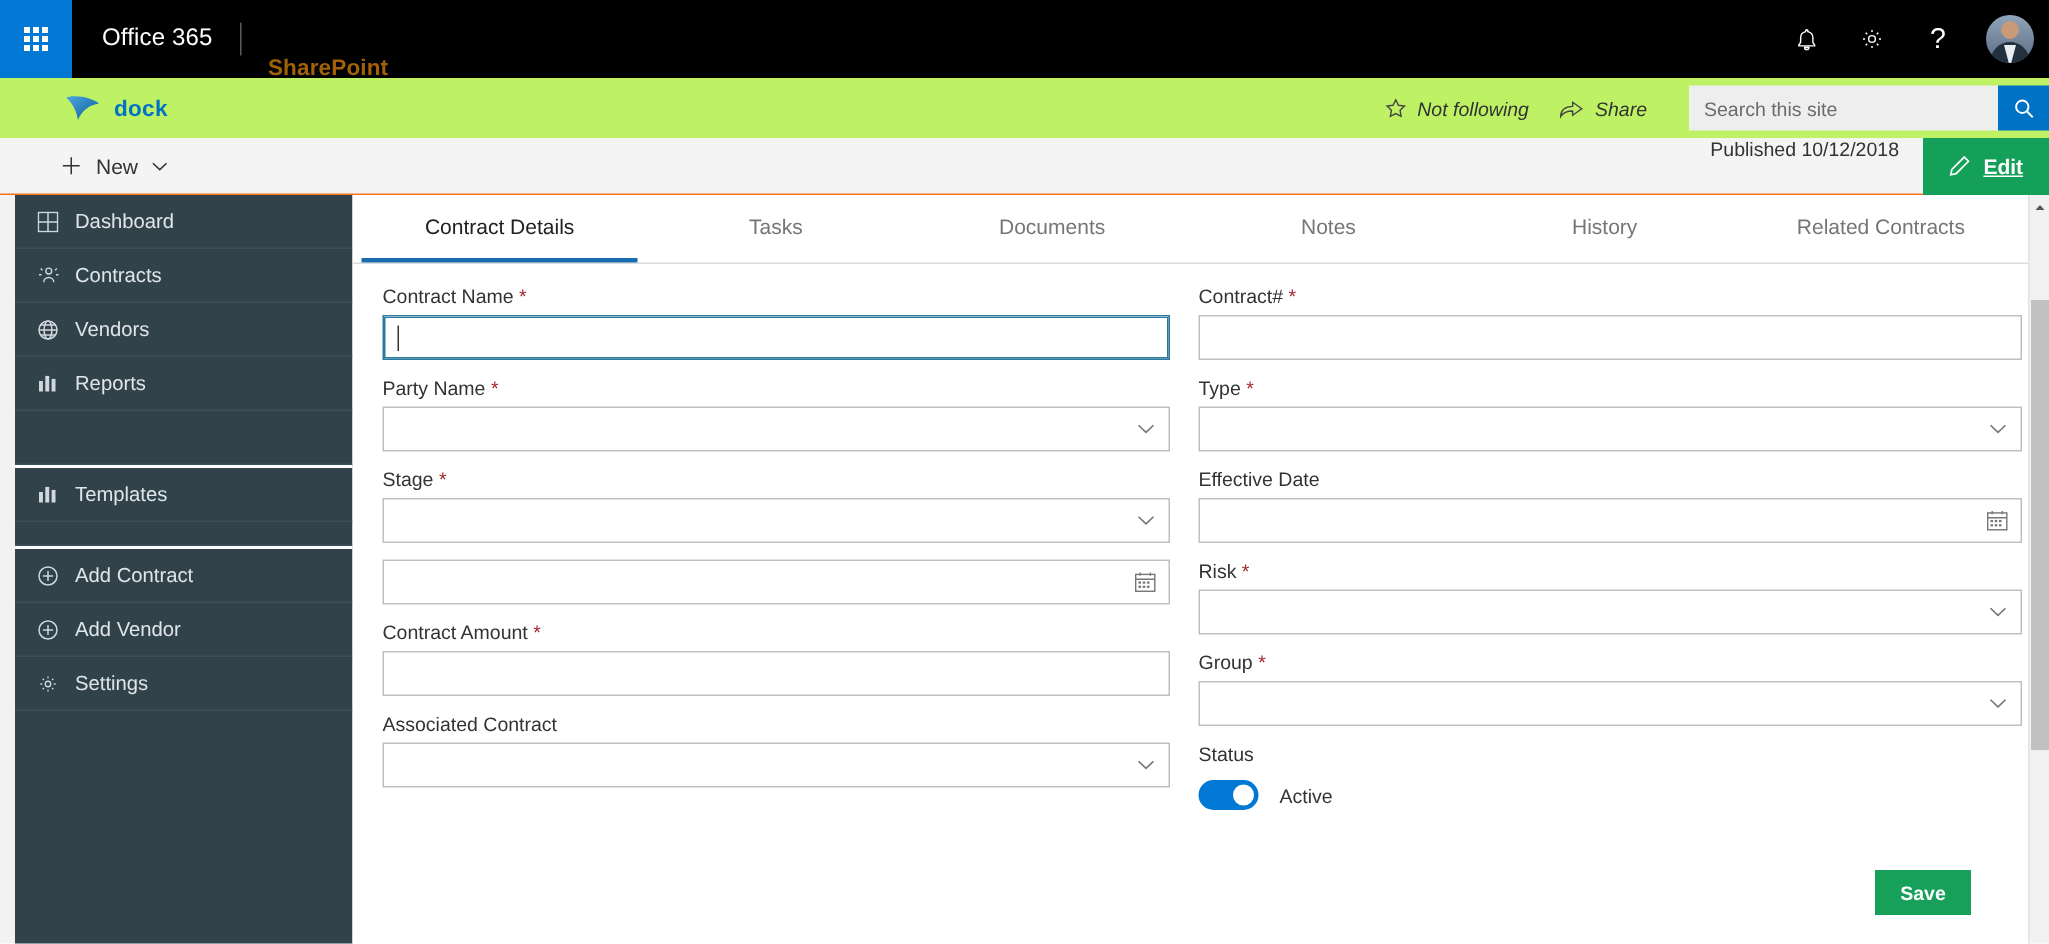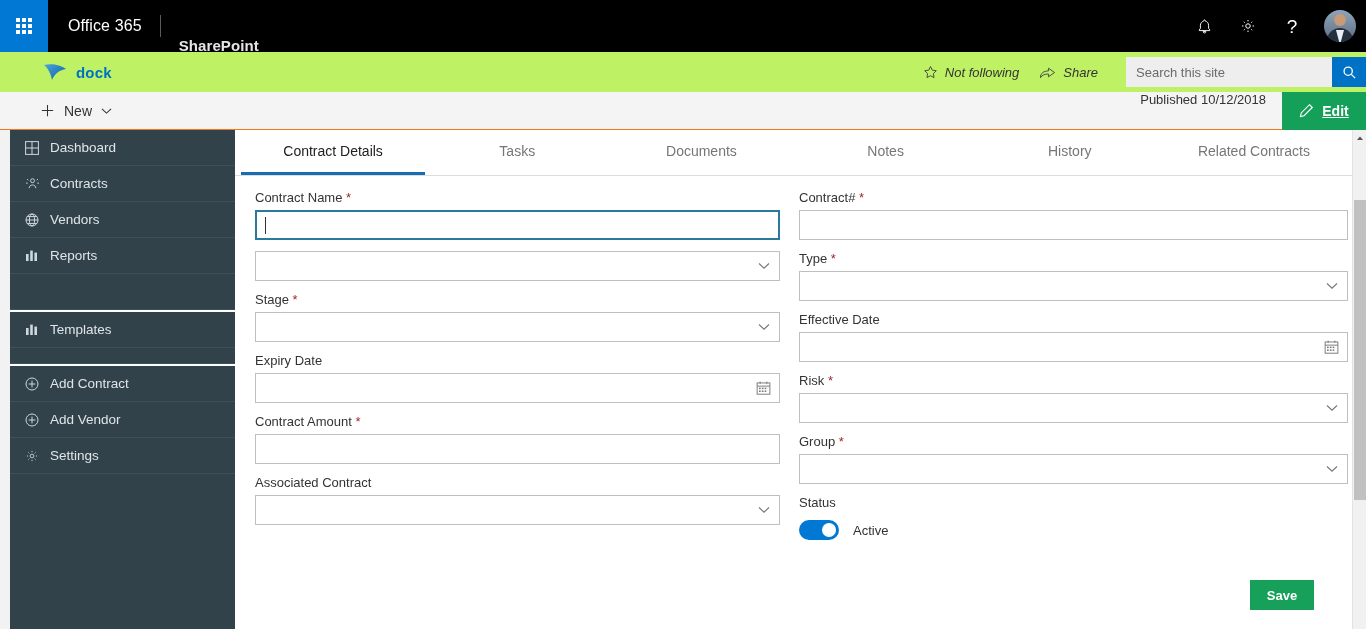--- a/index.html
+++ b/index.html
@@ -29,21 +29,21 @@
     grid-template-rows: repeat(3, 4px);
     gap: 2px;
   }
   .waffle-grid i { background: #ffffff; display: block; width: 4px; height: 4px; }
   .suite-brand {
     color: #ffffff; font-size: 16px; padding: 0 18px 0 20px;
     letter-spacing: .1px; cursor: pointer;
   }
   .suite-div { width: 1px; height: 22px; background: #5a5a5a; }
   .suite-app {
-    color: #e5e5e5; font-size: 15px; font-weight: bold;
+    color: #a16207; font-size: 15px; font-weight: bold;
     padding: 0 18px; cursor: pointer; letter-spacing: .1px; margin-top: 38px;
   }
   .suite-right {
     margin-left: auto; display: flex; align-items: center; height: 52px;
   }
   .suite-icon {
     width: 44px; height: 52px;
     display: flex; align-items: center; justify-content: center;
     color: #ffffff; cursor: pointer;
   }
@@ -484,20 +484,23 @@
             <label class="flabel">
               <span>Contract Name</span><span class="req"> *</span>
             </label>
             <div class="ctrl focused">
               <input type="text" value="" style="">
               <span class="caretblink"></span>
             </div>
           </div>
 
           <div class="field">
+            <label class="flabel">
+              <span>Party Name</span><span class="req"> *</span>
+            </label>
             <div class="ctrl">
               <input type="text" readonly="" value="" style="">
               <svg class="caret" width="12" height="8" viewBox="0 0 12 8">
                 <path d="M1 1.5L6 6.2l5-4.7" stroke="#767676" stroke-width="1.1" fill="none"></path>
               </svg>
             </div>
           </div>
 
           <div class="field">
             <label class="flabel">
@@ -505,23 +508,20 @@
             </label>
             <div class="ctrl">
               <input type="text" readonly="" value="" style="">
               <svg class="caret" width="12" height="8" viewBox="0 0 12 8">
                 <path d="M1 1.5L6 6.2l5-4.7" stroke="#767676" stroke-width="1.1" fill="none"></path>
               </svg>
             </div>
           </div>
 
           <div class="field">
-            <label class="flabel">
-              <span>Expiry Date</span>
-            </label>
             <div class="ctrl">
               <input type="text" value="" style="">
               <svg class="cal-icon" width="15" height="15" viewBox="0 0 16 16">
                 <rect x="1.2" y="2.6" width="13.6" height="12" fill="none" stroke="#767676" stroke-width="1"></rect>
                 <path d="M1.2 6h13.6" stroke="#767676" stroke-width="1"></path>
                 <path d="M4.4 1.2v2.4M11.6 1.2v2.4" stroke="#767676" stroke-width="1"></path>
                 <g fill="#767676">
                   <rect x="3.2" y="7.6" width="1.8" height="1.6"></rect>
                   <rect x="6.2" y="7.6" width="1.8" height="1.6"></rect>
                   <rect x="9.2" y="7.6" width="1.8" height="1.6"></rect>

